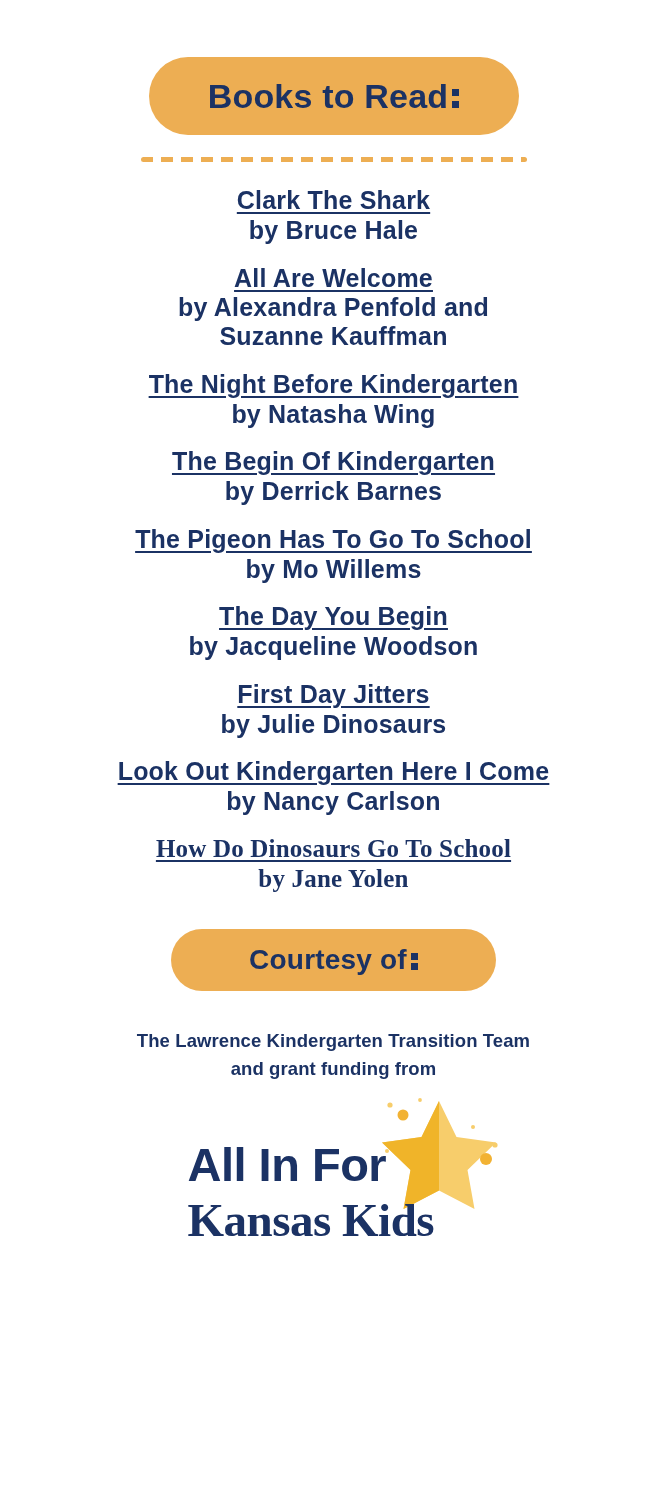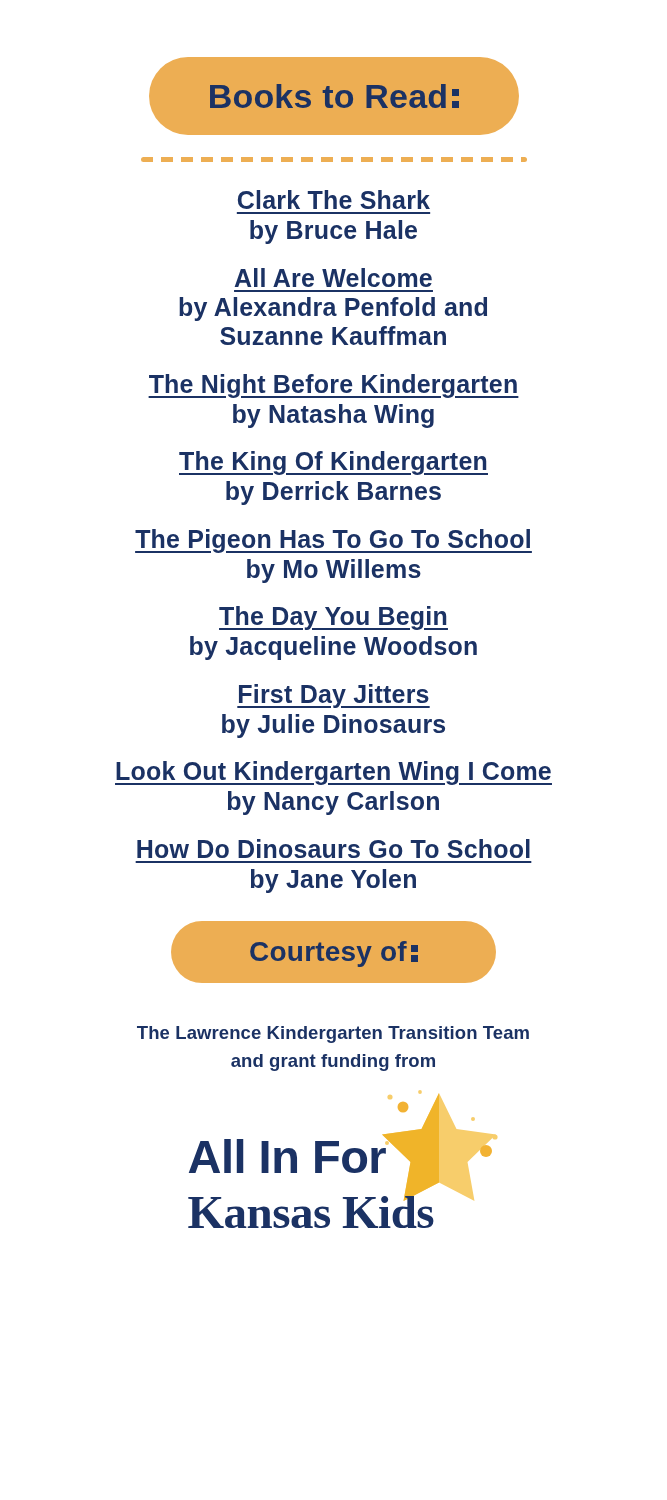--- a/index.html
+++ b/index.html
@@ -94,21 +94,21 @@
     width: 100%;
     display: flex;
     flex-direction: column;
     align-items: center;
   }
   .book-entry {
     width: 100%;
     text-align: center;
     margin-bottom: 19px;
   }
-  .book-entry:last-child { margin-bottom: 0; }
+  .book-entry:last-child { margin-bottom: 8px; font-family: Liberation Serif, serif; }
 
   .book-title {
     display: inline-block;
     font-size: 25px;
     font-weight: 700;
     line-height: 1.15;
     color: #1b3264;
     text-decoration: underline;
     text-decoration-thickness: 2px;
     text-underline-offset: 3px;
@@ -185,41 +185,41 @@
       <div class="book-author" style="white-space:pre-line;">by Alexandra Penfold and
 Suzanne Kauffman</div>
     </div>
 
     <div class="book-entry">
       <div><span class="book-title">The Night Before Kindergarten</span></div>
       <div class="book-author">by Natasha Wing</div>
     </div>
 
     <div class="book-entry">
-      <div><span class="book-title">The King Of Kindergarten</span></div>
+      <div><span class="book-title">The Begin Of Kindergarten</span></div>
       <div class="book-author">by Derrick Barnes</div>
     </div>
 
     <div class="book-entry">
       <div><span class="book-title">The Pigeon Has To Go To School</span></div>
       <div class="book-author">by Mo Willems</div>
     </div>
 
     <div class="book-entry">
       <div><span class="book-title">The Day You Begin</span></div>
       <div class="book-author">by Jacqueline Woodson</div>
     </div>
 
     <div class="book-entry">
       <div><span class="book-title">First Day Jitters</span></div>
       <div class="book-author">by Julie Dinosaurs</div>
     </div>
 
     <div class="book-entry">
-      <div><span class="book-title">Look Out Kindergarten Wing I Come</span></div>
+      <div><span class="book-title">Look Out Kindergarten Here I Come</span></div>
       <div class="book-author">by Nancy Carlson</div>
     </div>
 
     <div class="book-entry">
       <div><span class="book-title">How Do Dinosaurs Go To School</span></div>
       <div class="book-author">by Jane Yolen</div>
     </div>
 
   </div>
 

